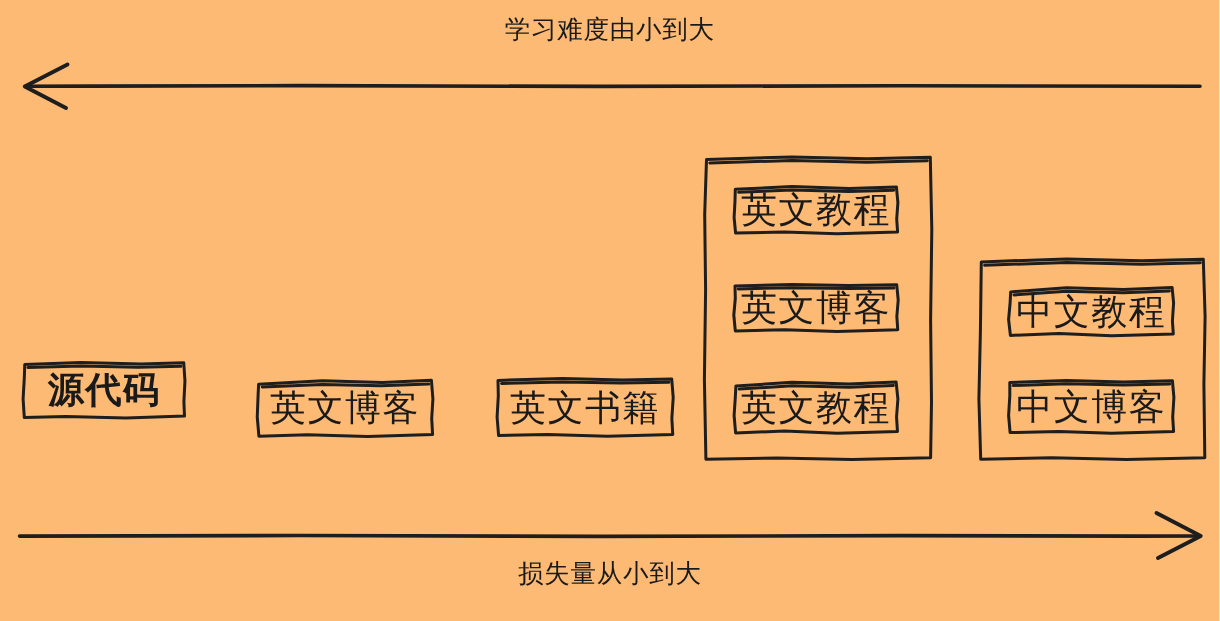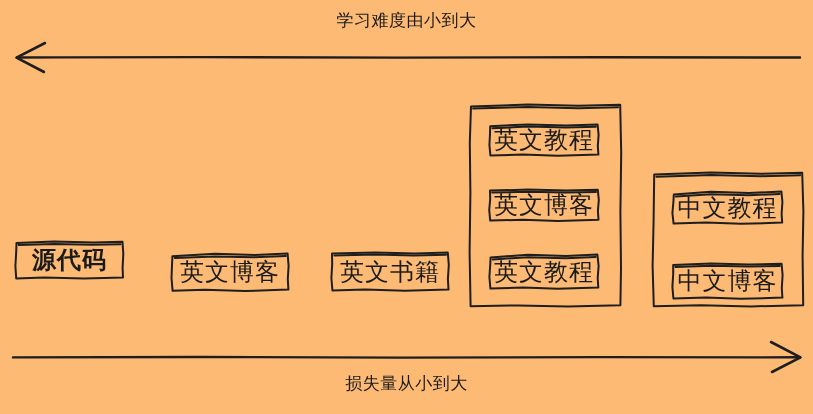--- a/index.html
+++ b/index.html
@@ -163,21 +163,21 @@
       <path d="M3.2 3.6 L60 1.6 L110 2.8 L151.2 1.8 L152.4 40 L151.6 85 L152.2 134.2 L100 135.4 L50 134.2 L2.8 135.2 L1.6 95 L2.6 50 Z"></path>
       <path d="M5.4 5.8 L60 4.0 L110 5.2 L149.2 4.2"></path>
     </svg>
     <div class="node leaf-box" id="group-1-child-0" style="left: 20px; top: 19px; width: 113px; height: 35px;">
       <svg class="sketch-border" preserveAspectRatio="none" viewBox="0 0 113 35">
         <path d="M2.8 4.6 L40 1.8 L78 3.0 L110.4 1.6 L111.4 12 L110.6 24 L111.2 32.6 L70 33.8 L35 32.4 L2.6 33.6 L1.4 23 L2.4 12 Z"></path>
         <path d="M5.0 6.6 L40 4.2 L78 5.2 L108.6 4.0"></path>
       </svg>
       <div class="node-text">中文教程</div>
     </div>
-    <div class="node leaf-box" id="group-1-child-1" style="left: 20px; top: 81px; width: 113px; height: 38px; margin-top: 10px;">
+    <div class="node leaf-box" id="group-1-child-1" style="left: 20px; top: 81px; width: 113px; height: 38px;">
       <svg class="sketch-border" preserveAspectRatio="none" viewBox="0 0 113 38">
         <path d="M2.2 3.0 L40 1.6 L78 2.6 L110.6 1.8 L111.6 13 L110.8 26 L111.4 35.6 L70 36.8 L35 35.6 L2.4 36.4 L1.4 25 L2.2 12 Z"></path>
         <path d="M4.4 5.0 L40 3.8 L78 4.6 L108.8 4.0"></path>
       </svg>
       <div class="node-text">中文博客</div>
     </div>
   </div>
 
 </div>
 

